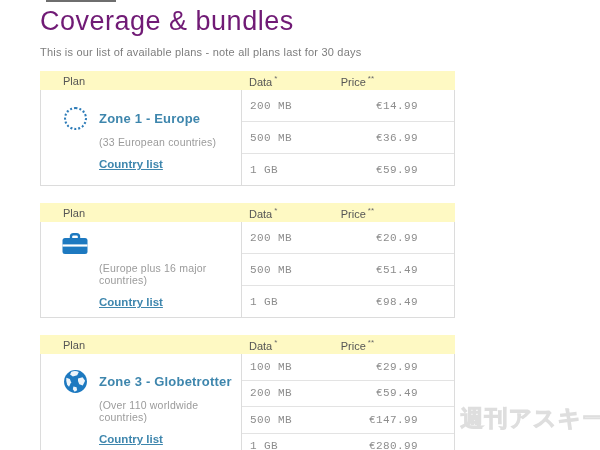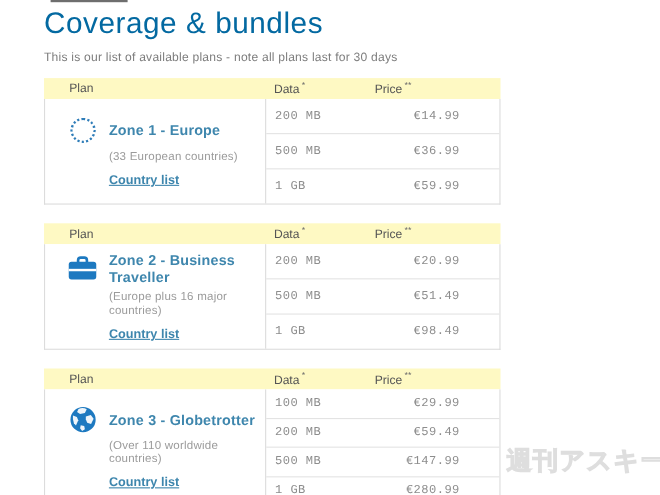--- a/index.html
+++ b/index.html
@@ -11,21 +11,21 @@
     overflow: hidden;
   }
   .content { padding: 6px 0 0 40px; width: 455px; }
 
   .top-fragment {
     position: absolute; left: 46px; top: 0; width: 70px; height: 2px;
     background: #4a4a4a; opacity: .8;
   }
 
   .page-title {
-    font-size: 27px; font-weight: 400; color: #0369a1; letter-spacing: .5px;
+    font-size: 27px; font-weight: 400; color: #701a75; letter-spacing: .5px;
   }
   .page-subtitle {
     font-size: 11px; color: #7d7d7d; margin-top: 9px; margin-bottom: 13px;
     letter-spacing: .2px;
   }
 
   .plan-table { width: 415px; margin-bottom: 17px; }
 
   .thead {
     display: flex; align-items: center; height: 19px;
@@ -146,21 +146,20 @@
         <div class="plan-title-row">
 
           <span class="icon icon-briefcase">
             <svg viewBox="0 0 28 24" width="28" height="24">
               <path d="M10 6.5V4.6c0-1.4 1-2.4 2.4-2.4h3.2c1.4 0 2.4 1 2.4 2.4v1.9" fill="none" stroke="#1d79c0" stroke-width="2.4"></path>
               <rect x="1.5" y="6" width="25" height="16" rx="2.5" fill="#1d79c0"></rect>
               <rect x="1.5" y="12.4" width="25" height="2.2" fill="#ffffff"></rect>
             </svg>
           </span>
 
-          <span class="plan-name">Zone 2 - Business Traveller</span>
         </div>
         <div class="plan-desc">(Europe plus 16 major countries)</div>
         <a class="country-link" href="#">Country list</a>
       </div>
       <div class="rows">
   <div class="data-row">
     <span class="data-val">200 MB</span>
     <span class="price-val">€20.99</span>
   </div>
 

